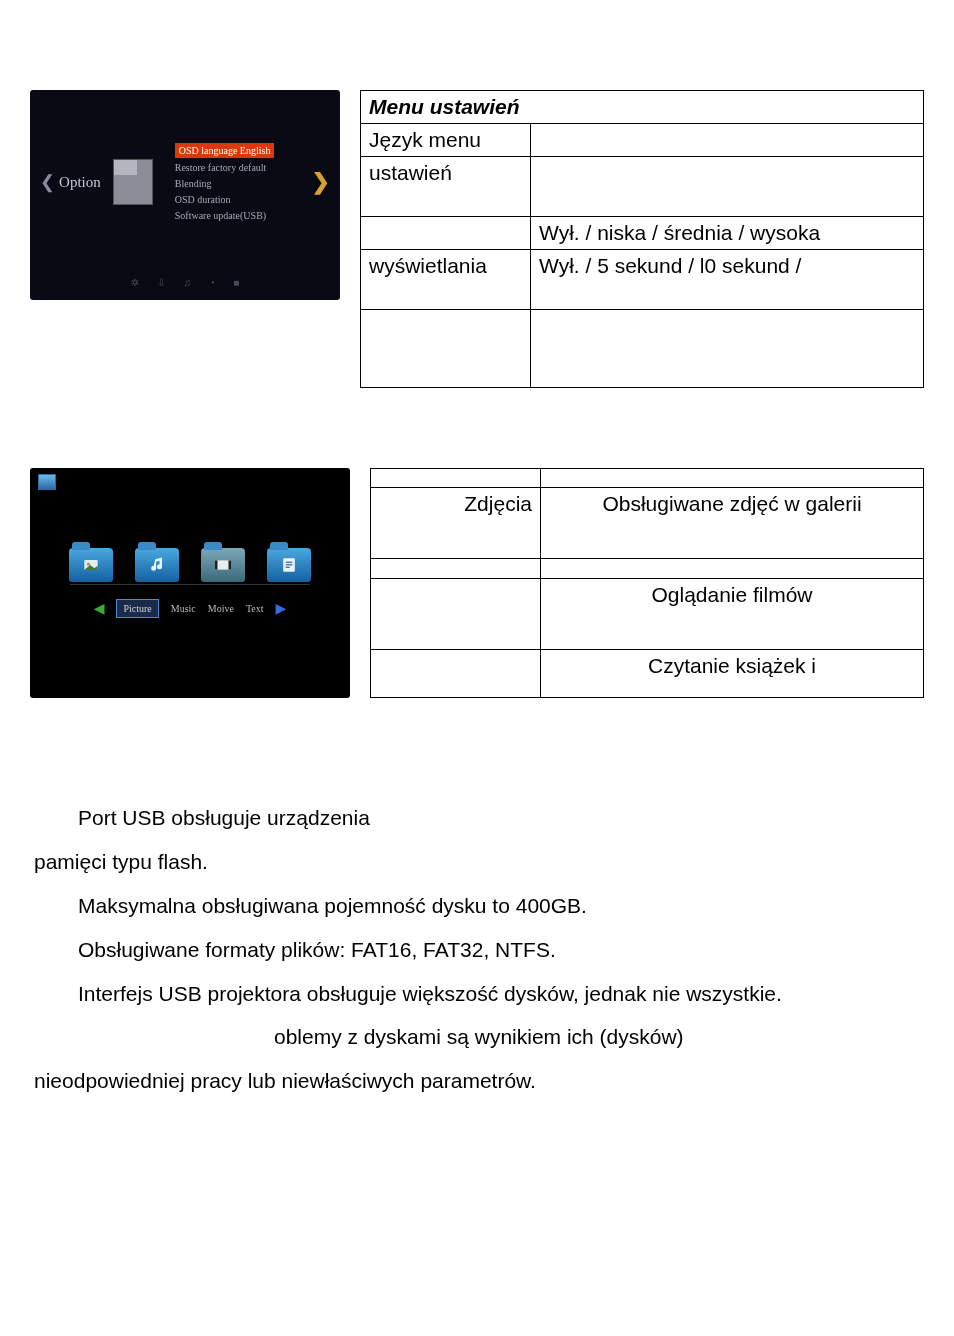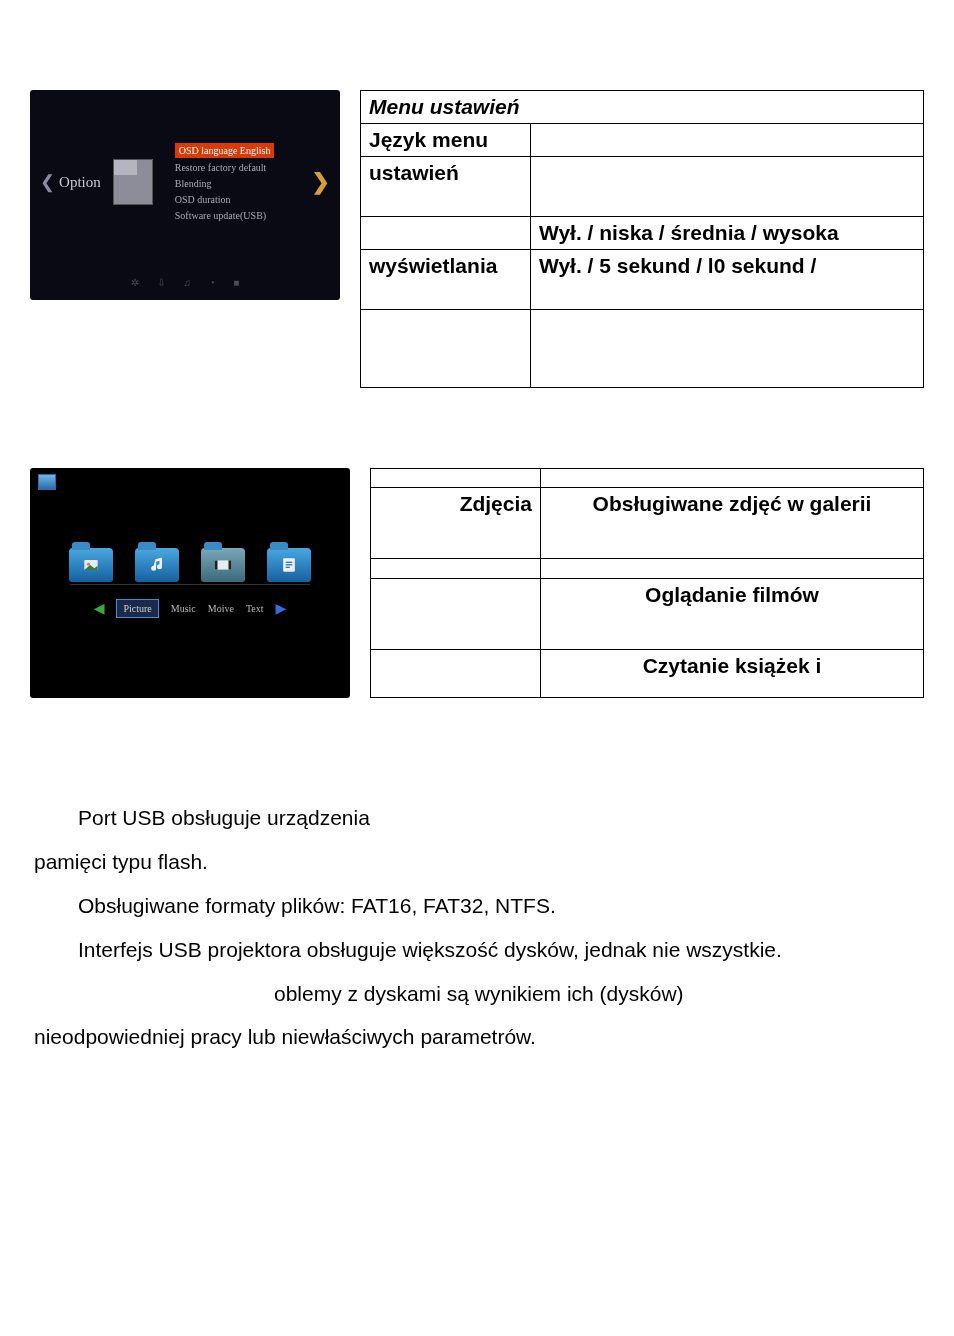--- a/index.html
+++ b/index.html
@@ -56,21 +56,21 @@
   table.info {
     border-collapse: collapse;
     flex: 1;
     font-size: 21px;
   }
   table.info td, table.info th {
     border: 1.5px solid #000;
     padding: 4px 8px;
     vertical-align: top;
     text-align: left;
-    font-weight: bold;
+    font-weight: normal;
   }
   table.info .title {
     font-weight: bold; font-style: italic;
   }
   table.info .c1 { width: 170px; }
   table.info .tall { height: 60px; }
   table.info .tall2 { height: 78px; }
   
   .shot2 {
     width: 320px; height: 230px;
@@ -243,17 +243,18 @@
       <td class="c1" style="height:48px"></td>
       <td style="text-align:center;vertical-align:top">Czytanie książek i</td>
     </tr>
   </tbody>
     </table>
 </div>
 
 <div class="body-text">
   <p class="indent">Port USB obsługuje urządzenia</p>
   <p>pamięci typu flash.</p>
+  <p class="indent">Maksymalna obsługiwana pojemność dysku to 400GB.</p>
   <p class="indent">Obsługiwane formaty plików: FAT16, FAT32, NTFS.</p>
   <p class="indent">Interfejs USB projektora obsługuje większość dysków, jednak nie wszystkie.</p>
   <p class="indent2">oblemy z dyskami są wynikiem ich (dysków)</p>
   <p>nieodpowiedniej pracy lub niewłaściwych parametrów.</p>
 </div>
 
 </body></html>

